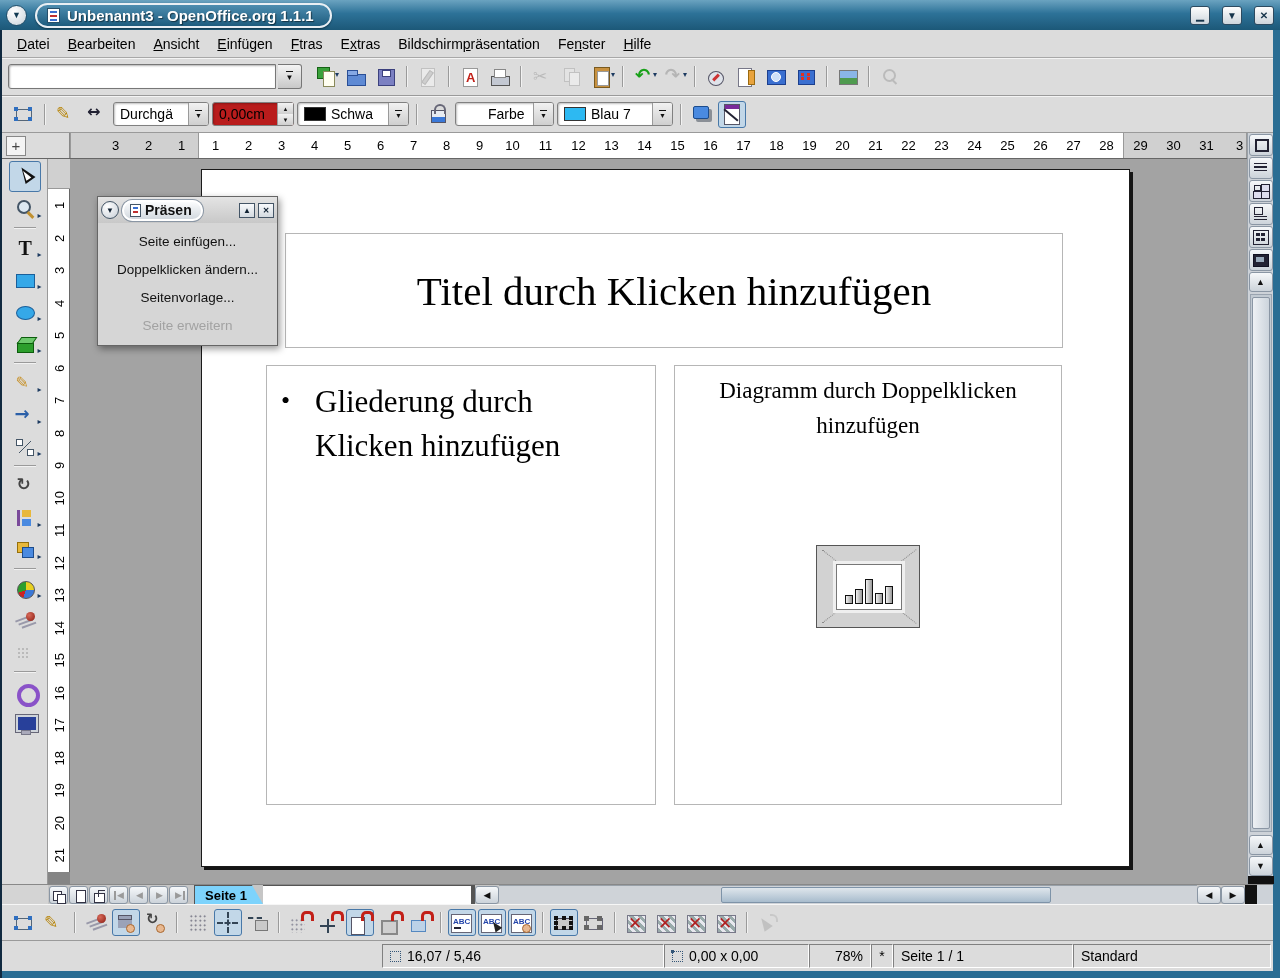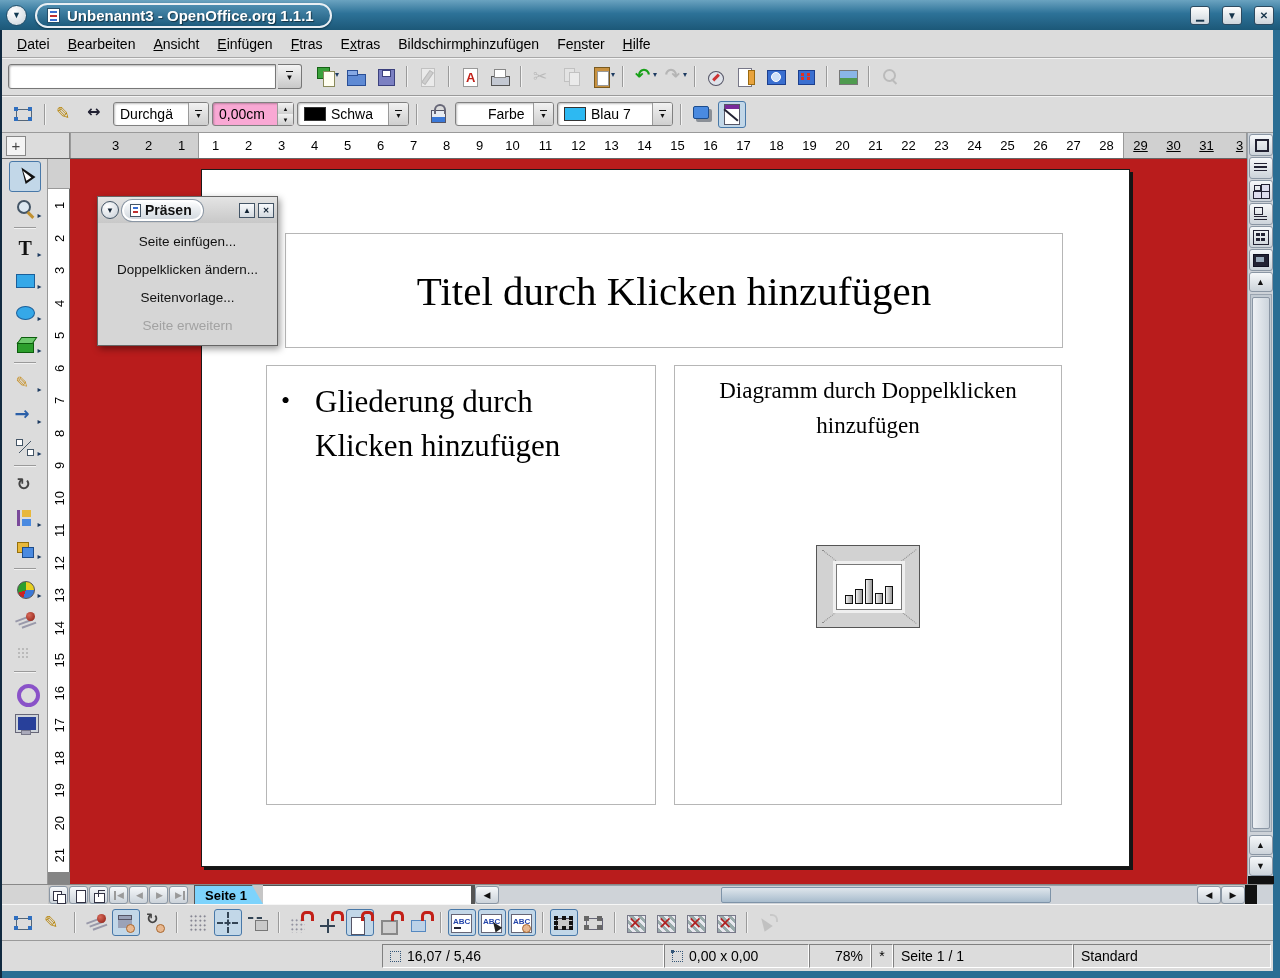--- a/index.html
+++ b/index.html
@@ -32,48 +32,48 @@
   .mini.mr{top:38%;right:-2px;}
   .mini.mr::before{content:"▸";}
   .art{position:relative;width:24px;height:24px;display:block;font-style:normal;}
   .art::before,.art::after{content:"";position:absolute;}
   
   .combo{height:24px;background:#fff;border:1px solid #808080;border-radius:3px;display:flex;align-items:center;padding-left:6px;box-shadow:inset 1px 1px 2px rgba(0,0,0,.25);}
   .combo .lbl{flex:1;white-space:nowrap;overflow:hidden;font-size:14px;}
   .ddbtn{width:20px;height:100%;border-left:1px solid #9a9a9a;background:linear-gradient(#f2f2f2,#cfcfcf);display:flex;align-items:center;justify-content:center;border-radius:0 2px 2px 0;}
   .ddbtn::before{content:"▼";font-size:7px;color:#111;border-top:1px solid #111;padding-top:1px;}
   .swatch{width:22px;height:14px;border:1px solid #333;margin-right:5px;flex:none;}
-  .spin{height:24px;background:#f9a8d4;border:1px solid #808080;border-radius:3px;display:flex;align-items:center;padding-left:6px;box-shadow:inset 1px 1px 2px rgba(0,0,0,.25);}
+  .spin{height:24px;background:#b91c1c;border:1px solid #808080;border-radius:3px;display:flex;align-items:center;padding-left:6px;box-shadow:inset 1px 1px 2px rgba(0,0,0,.25);}
   .spinbtns{width:16px;height:100%;border-left:1px solid #9a9a9a;display:flex;flex-direction:column;}
   .spinbtns span{flex:1;display:flex;align-items:center;justify-content:center;background:linear-gradient(#f2f2f2,#cfcfcf);font-size:6px;color:#111;}
   .urlbox{width:268px;height:25px;border:1px solid #777;border-radius:3px 0 0 3px;background:#fff;box-shadow:inset 1px 1px 2px rgba(0,0,0,.3);padding:0 4px;}
   .urlbox input{width:100%;height:100%;border:none;outline:none;font-size:13px;background:transparent;}
   .urldd{width:24px;height:25px;border:1px solid #777;border-left:none;background:linear-gradient(#f4f4f4,#c8c8c8);display:flex;align-items:center;justify-content:center;border-radius:0 3px 3px 0;margin-right:8px;}
   .urldd::before{content:"▼";font-size:8px;color:#111;border-top:1px solid #111;padding-top:1px;}
   
   .workarea{position:relative;flex:1;display:flex;flex-direction:column;background:#858585;}
   .rulerrow{height:26px;display:flex;margin-right:26px;background:#fff;border-bottom:1px solid #666;}
   .corner{width:68px;background:#dcdcdc;border-right:1px solid #888;display:flex;align-items:center;justify-content:flex-start;padding-left:4px;}
   .corner::before{content:"+";font-size:15px;color:#444;border:1px solid #888;background:#f4f4f4;width:18px;height:18px;display:flex;align-items:center;justify-content:center;}
   .hruler{flex:1;display:flex;overflow:hidden;font-size:13px;color:#000;}
   .hseg{display:flex;align-items:center;overflow:hidden;}
   .hseg.margin{background:#d0d0d0;border-left:1px solid #999;border-right:1px solid #999;}
   .hseg.left{width:129px;justify-content:flex-end;}
   .hseg.main{width:924px;}
-  .hseg.right{flex:1;text-decoration:underline;}
+  .hseg.right{flex:1;}
   .rnum{width:33px;flex:none;text-align:center;}
   .mid{flex:1;display:flex;margin-right:26px;min-height:0;}
   .toolcol{width:46px;background:#dcdcdc;border-right:1px solid #999;display:flex;flex-direction:column;align-items:center;padding-top:2px;gap:1px;overflow:hidden;}
   .toolcol .tbtn{width:32px;height:31px;}
   .toolcol .tsep{width:22px;height:2px;margin:2px 0;border-right:none;border-bottom:1px solid #f2f2f2;}
   .vruler{width:22px;background:#fff;border-right:1px solid #666;display:flex;flex-direction:column;padding-top:30px;overflow:hidden;font-size:13px;}
   .vruler .rnum{height:32.5px;width:22px;display:flex;align-items:center;justify-content:center;transform:rotate(-90deg);flex:none;}
   .vmargin{position:absolute;left:0;top:0;width:22px;height:30px;background:#d0d0d0;border-bottom:1px solid #999;}
   .vrwrap{position:relative;}
-  .canvas{flex:1;position:relative;background:#b91c1c;overflow:hidden;}
+  .canvas{flex:1;position:relative;background:#a3a3a3;overflow:hidden;}
   .slide{position:absolute;left:131px;top:10px;width:929px;height:698px;background:#fff;border:1px solid #1a1a1a;box-shadow:3px 3px 0 #151515;}
   .ph{position:absolute;border:1px solid #b6b6b6;font-family:"Liberation Serif",serif;color:#000;}
   .ph-title{left:83px;top:63px;width:778px;height:115px;display:flex;align-items:center;justify-content:center;font-size:41px;}
   .ph-outline{left:64px;top:195px;width:390px;height:440px;padding:14px 6px 0 14px;font-size:31px;line-height:1.42;}
   .ph-outline .bullet{display:inline-block;width:34px;font-size:26px;vertical-align:top;padding-top:3px;}
   .ph-outline .otext{display:inline-block;width:320px;}
   .ph-chart{left:472px;top:195px;width:388px;height:440px;text-align:center;font-size:23px;line-height:1.5;padding:8px 30px 0;}
   .chartframe{position:absolute;left:141px;top:179px;width:104px;height:83px;background:#d2d2d2;border:1px solid #555;}
   .chartframe .diag{position:absolute;left:-8px;top:40px;width:120px;border-top:1px dotted #8a8a8a;}
   .d1{transform:rotate(38deg);}
@@ -262,21 +262,21 @@
     <span class="tb-winbtn">✕</span>
   </div>
 
   <div class="menubar">
       <span class="menu-item"><span></span><span class="acc">D</span><span>atei</span></span>
       <span class="menu-item"><span></span><span class="acc">B</span><span>earbeiten</span></span>
       <span class="menu-item"><span></span><span class="acc">A</span><span>nsicht</span></span>
       <span class="menu-item"><span></span><span class="acc">E</span><span>infügen</span></span>
       <span class="menu-item"><span></span><span class="acc">F</span><span>tras</span></span>
       <span class="menu-item"><span>E</span><span class="acc">x</span><span>tras</span></span>
-      <span class="menu-item"><span>Bildschirm</span><span class="acc">p</span><span>hinzufügen</span></span>
+      <span class="menu-item"><span>Bildschirm</span><span class="acc">p</span><span>räsentation</span></span>
       <span class="menu-item"><span>Fe</span><span class="acc">n</span><span>ster</span></span>
       <span class="menu-item"><span></span><span class="acc">H</span><span>ilfe</span></span>
     </div>
 
   <div class="toolbar fnbar">
     <span class="urlbox">
       <input value="" style="">
     </span>
     <span class="urldd"></span>
     <span style="display:flex;align-items:center;gap:2px;">

